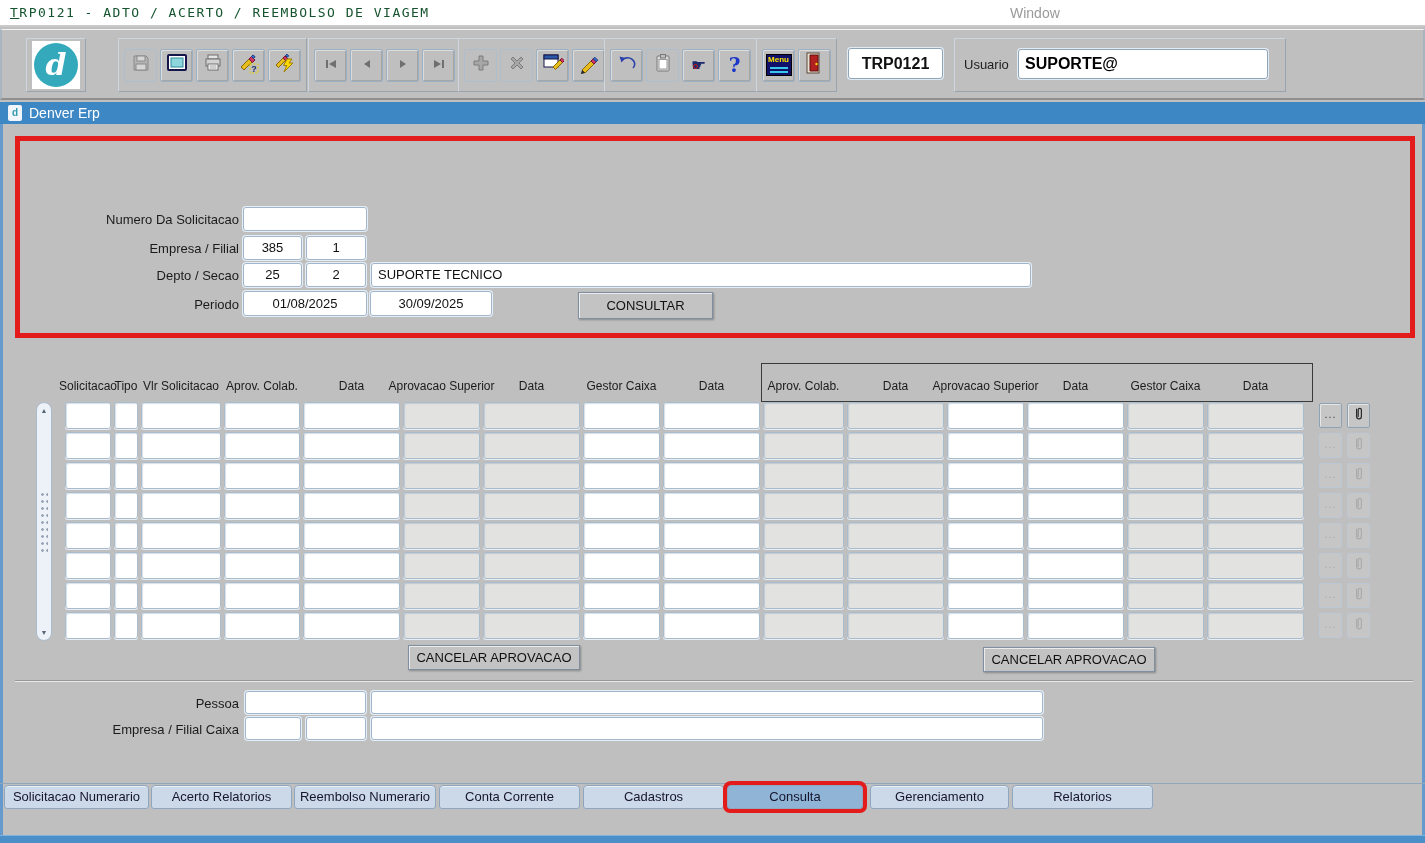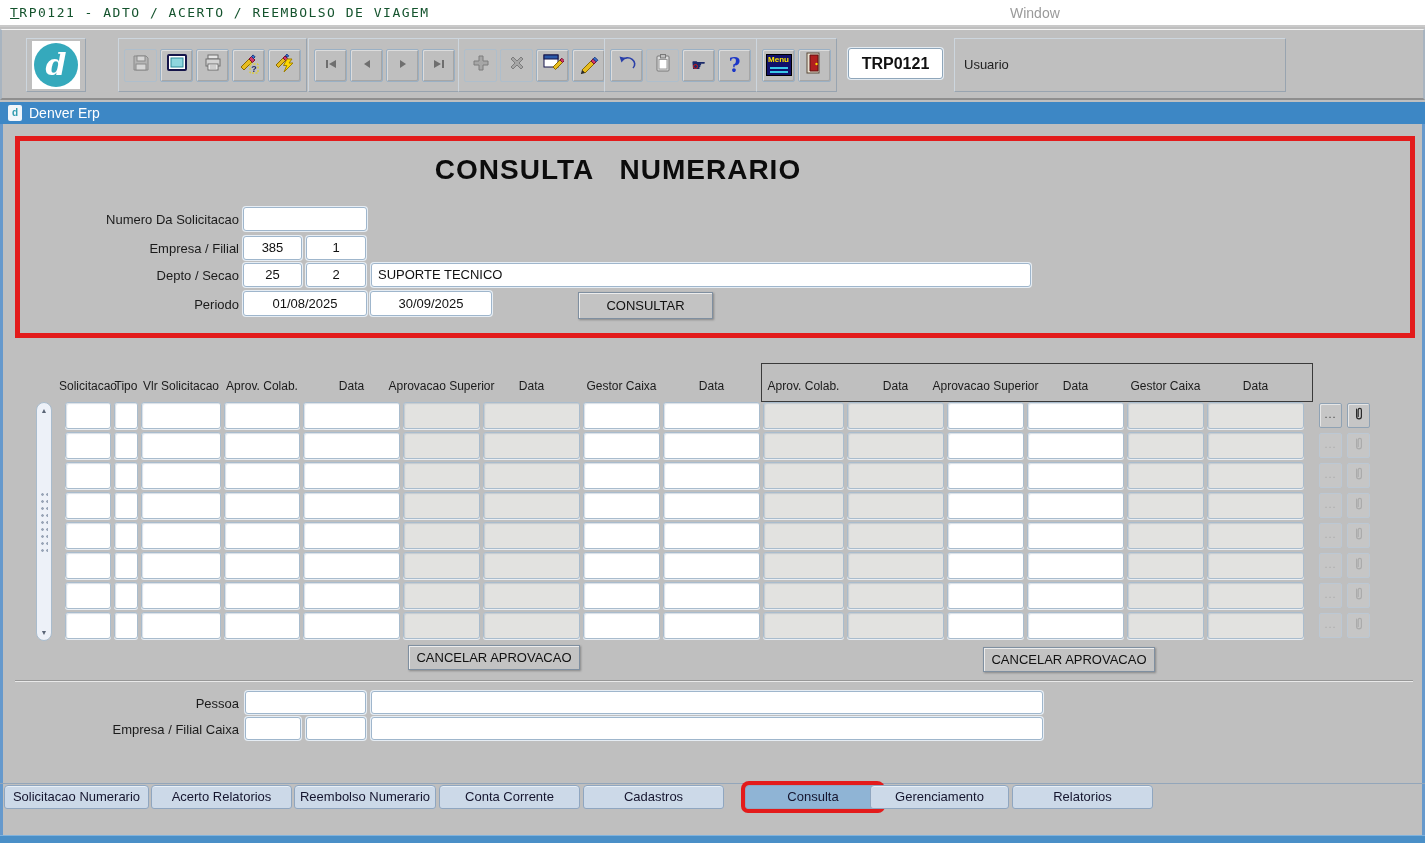--- a/index.html
+++ b/index.html
@@ -249,31 +249,31 @@
             <path d="M5 3 h8 v16 h-8z" fill="#b02020" stroke="#601010"></path>
             <circle cx="11.5" cy="12" r="1.2" fill="#ffd800"></circle>
           </svg>
       </span>
     </div>
   </div>
 
   <div id="trp-box" class="abs">TRP0121</div>
   <div id="usuario-panel" class="abs"></div>
   <div id="usuario-label" class="abs">Usuario</div>
+  <div id="usuario-box" class="abs">SUPORTE@</div>
 </div>
 
 <div id="denver-bar" class="abs">
   <span id="denver-icon">d</span>
   <span id="denver-title">Denver Erp</span>
 </div>
 
 <div id="main" class="abs">
 
   <div id="red-box" class="abs"></div>
-  <div id="consulta-title" class="abs">CONSULTA   NUMERARIO</div>
 
   <div class="flabel" style="left:8px; top:88px;">Numero Da Solicitacao</div>
   <div class="field center" style="left:240px; top:83px; width:124px; height:24px;"></div>
 
   <div class="flabel" style="left:8px; top:117px;">Empresa / Filial</div>
   <div class="field center" style="left:240px; top:112px; width:59px; height:24px;">385</div>
   <div class="field center" style="left:303px; top:112px; width:60px; height:24px;">1</div>
 
   <div class="flabel" style="left:8px; top:144px;">Depto / Secao</div>
   <div class="field center" style="left:240px; top:139px; width:59px; height:24px;">25</div>
@@ -496,17 +496,17 @@
   <div class="field pad" style="left:368px; top:593px; width:672px; height:23px;"></div>
 </div>
 
 <div id="tabbar-line" class="abs"></div>
 <div id="tabbar">
     <div class="tab" style="left: 4px; width: 145px;">Solicitacao Numerario</div>
     <div class="tab" style="left: 151px; width: 141px;">Acerto Relatorios</div>
     <div class="tab" style="left: 294px; width: 142px;">Reembolso Numerario</div>
     <div class="tab" style="left: 439px; width: 141px;">Conta Corrente</div>
     <div class="tab" style="left: 583px; width: 141px;">Cadastros</div>
-    <div class="tab active" style="left: 727px; width: 136px; margin-left: 18px;">Consulta</div>
+    <div class="tab active" style="left: 727px; width: 136px;">Consulta</div>
     <div class="tab" style="left: 870px; width: 139px;">Gerenciamento</div>
     <div class="tab" style="left: 1012px; width: 141px;">Relatorios</div>
   </div>
 <div id="bottom-strip" class="abs"></div>
 
 </body></html>

